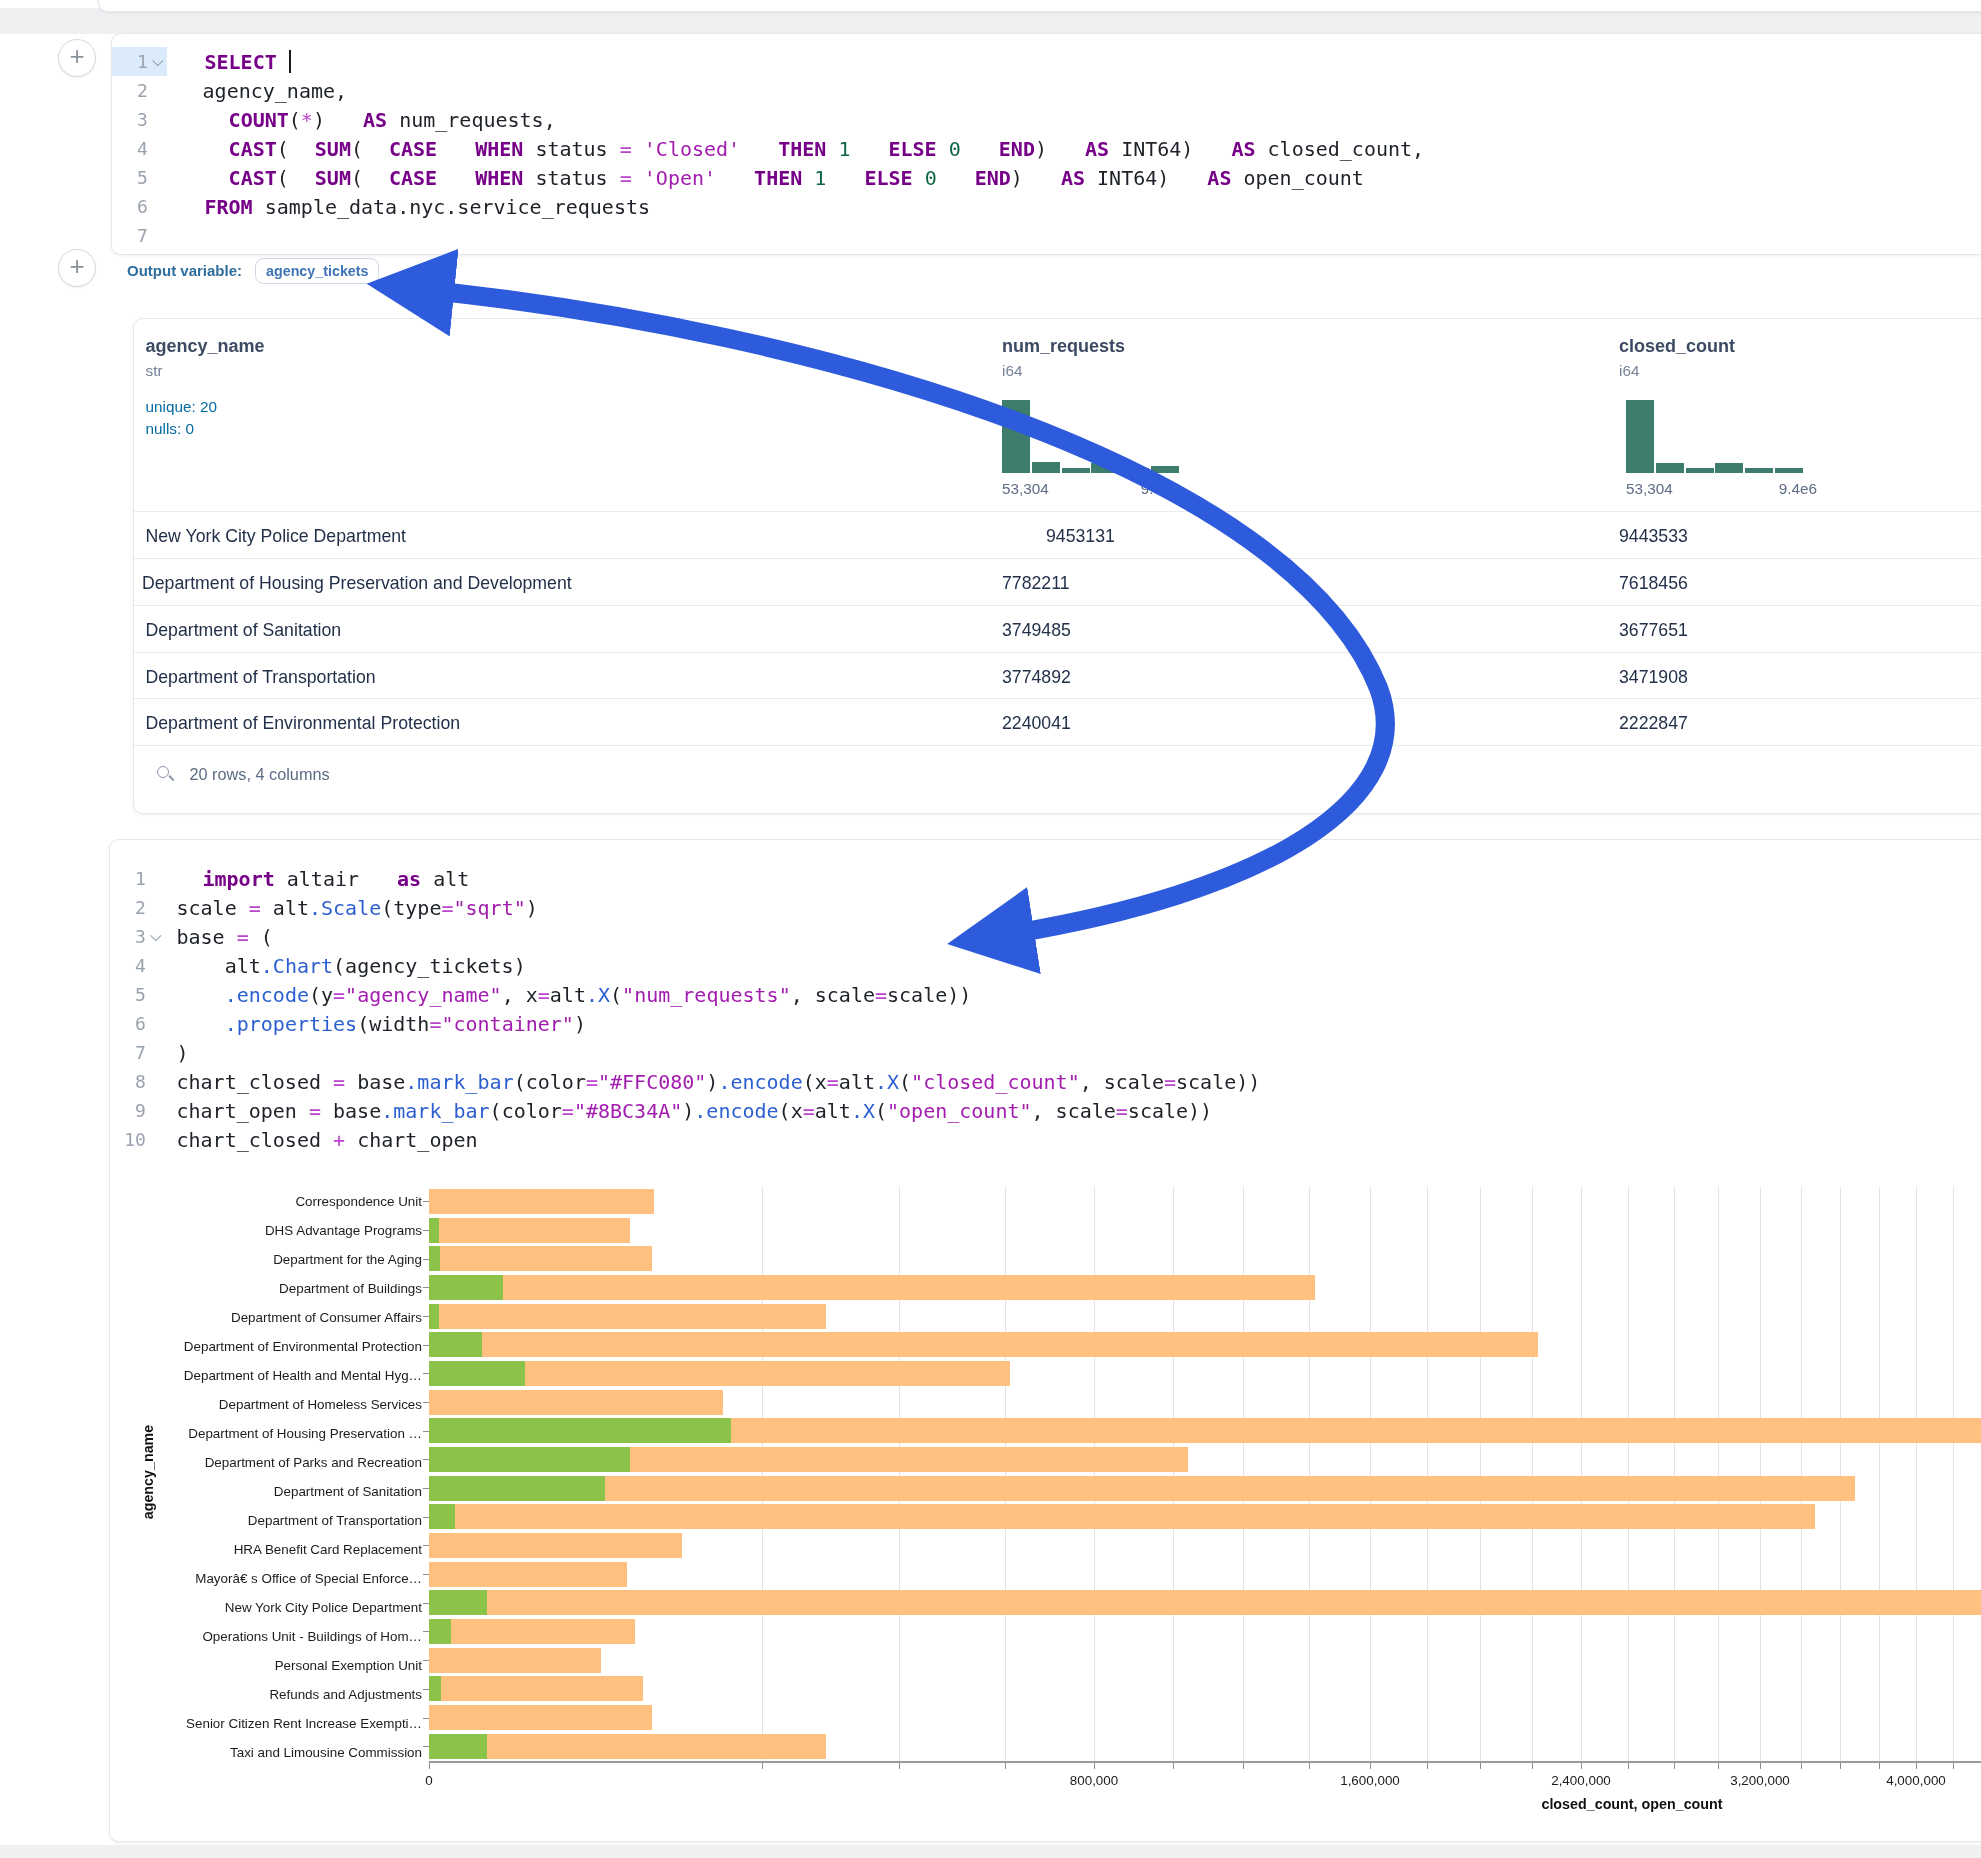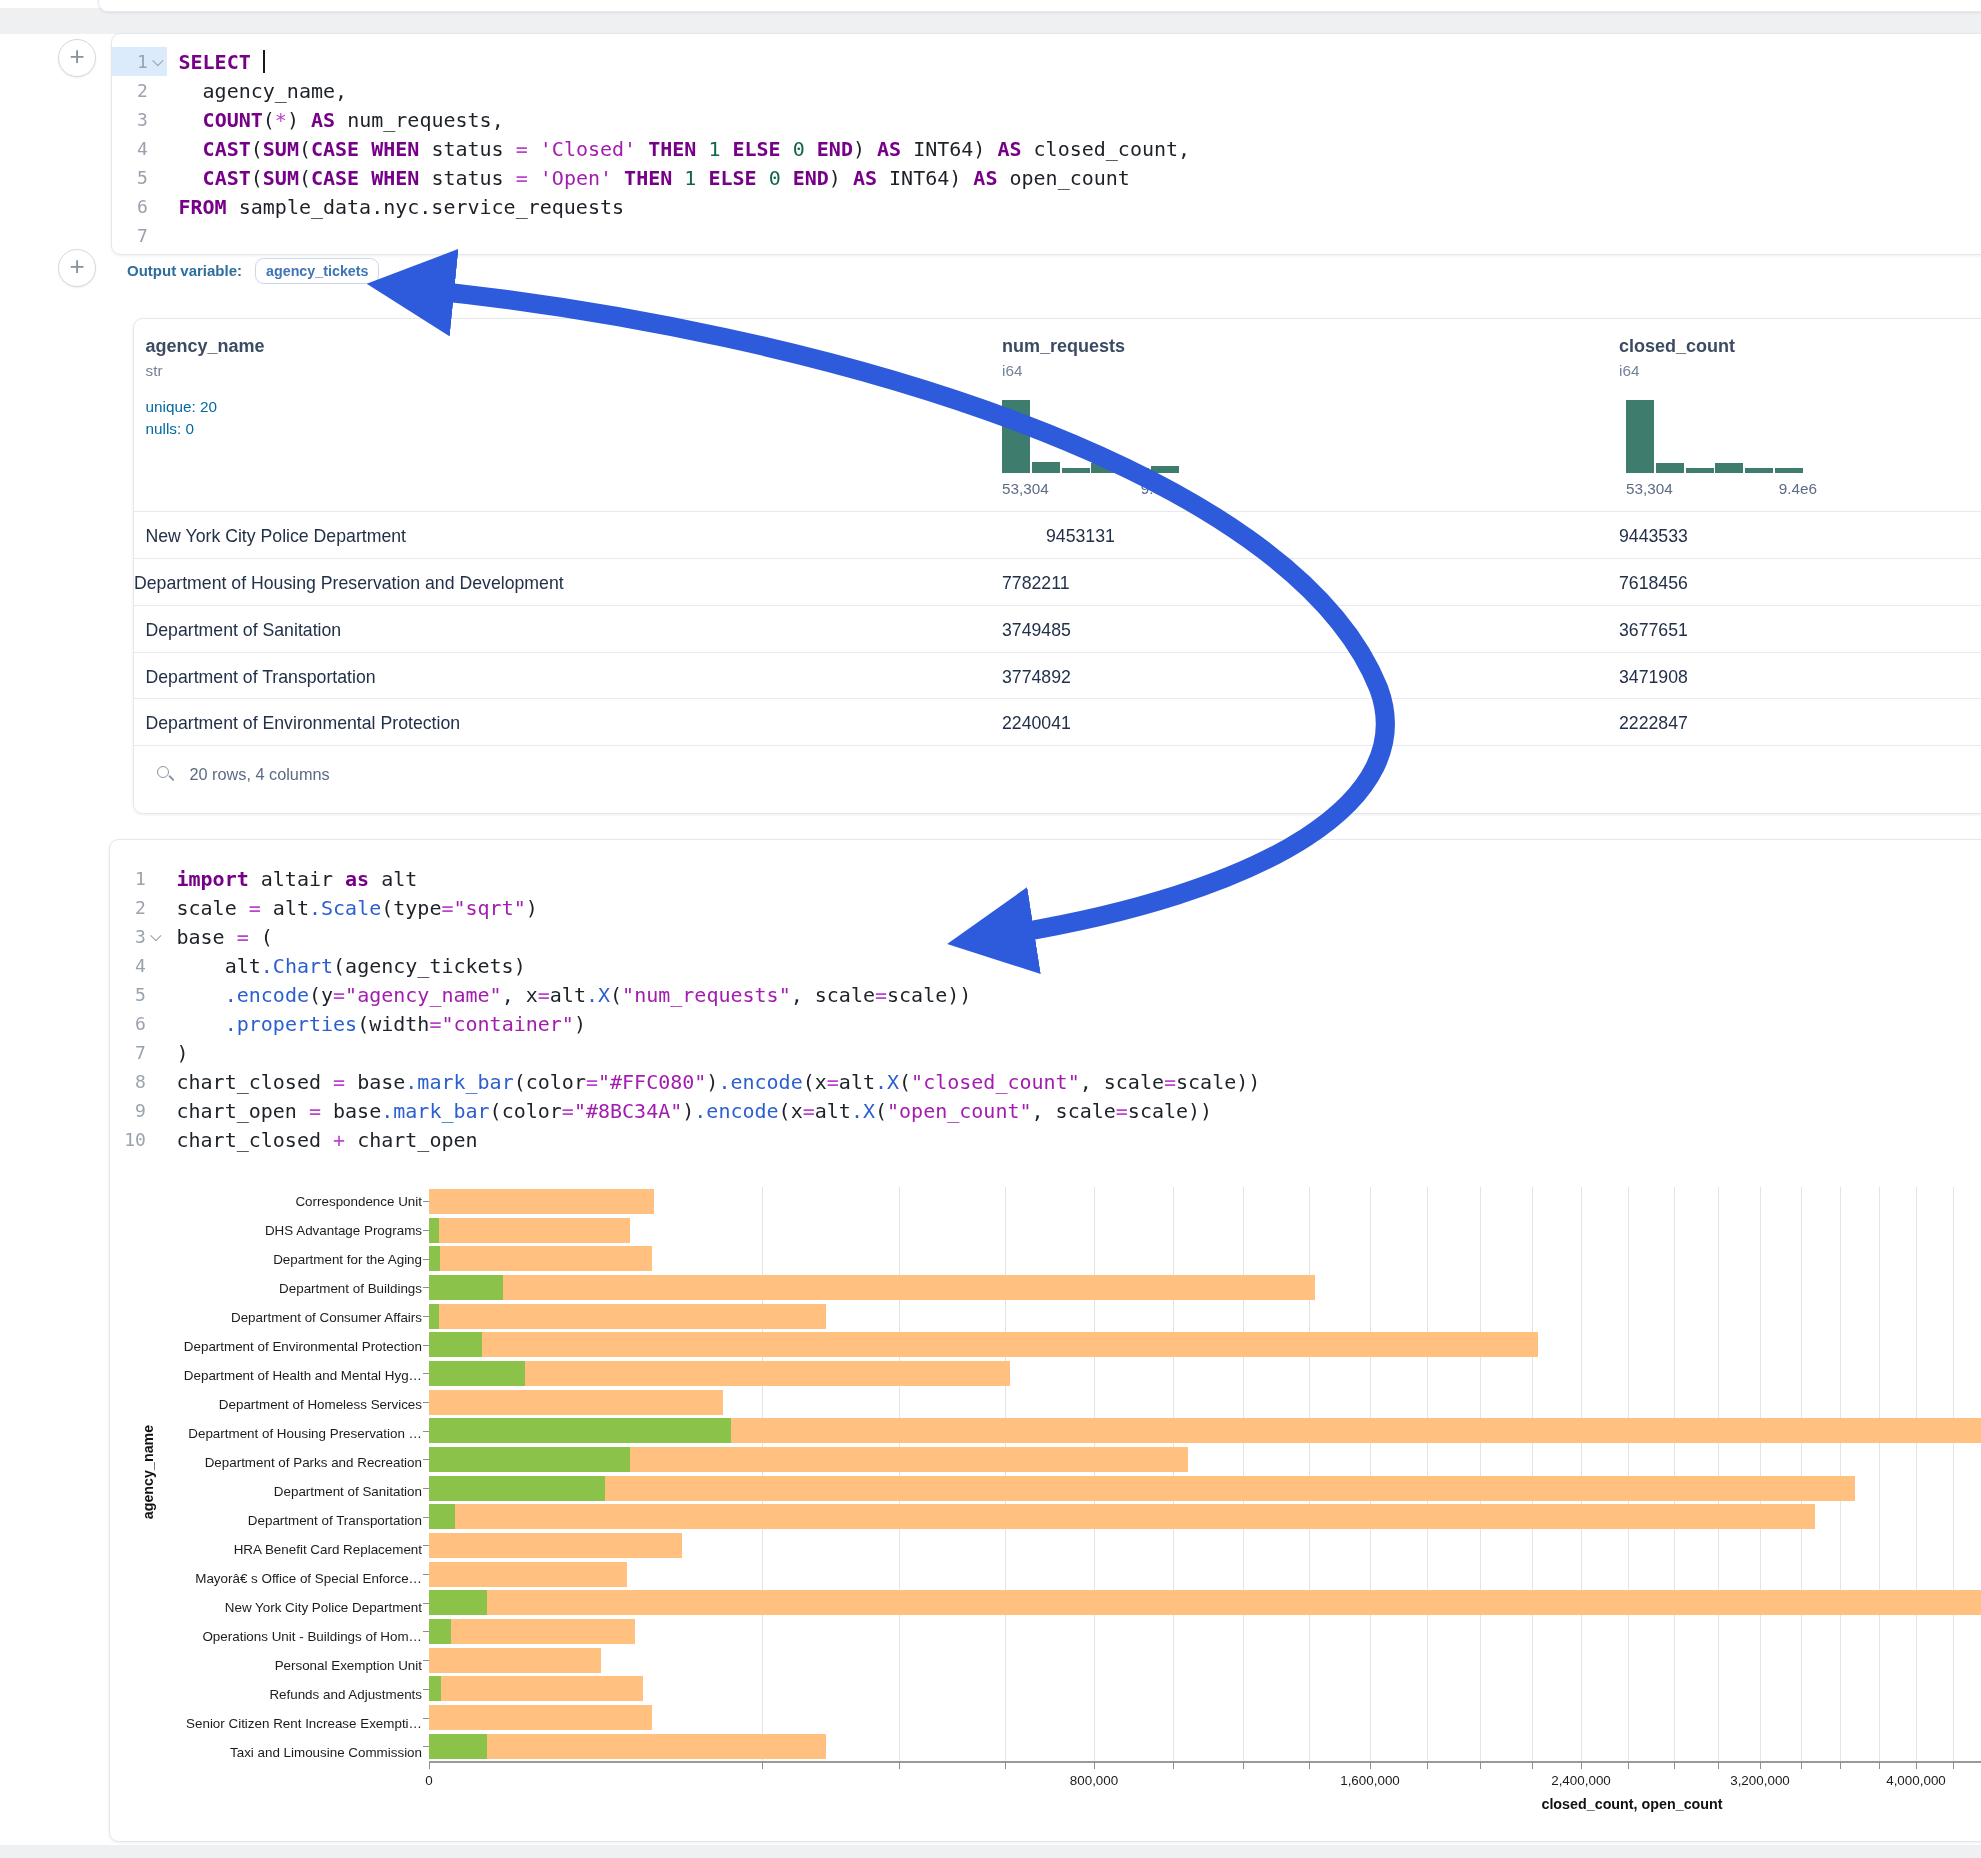--- a/index.html
+++ b/index.html
@@ -14,21 +14,21 @@
   
   .code{position:absolute;font-family:"DejaVu Sans Mono",monospace;font-size:20px;color:#1d2128;}
   .cl{display:flex;height:29px;align-items:center;white-space:pre;}
   .g{width:55px;flex:0 0 55px;display:flex;justify-content:flex-end;align-items:center;
      color:#9aa2ad;font-size:18px;padding-right:5.7px;box-sizing:border-box;height:29px;}
   .g.active{background:#dcebfc;}
   .caret{display:inline-block;width:6.7px;height:6.7px;border-right:1.9px solid #97a0ac;
      border-bottom:1.9px solid #97a0ac;transform:rotate(45deg) translate(-1px,-1px);margin-left:5.7px;}
   .caret.hide{visibility:hidden;}
   .ct{padding-left:11.5px;}
-  .k{color:#770088;font-weight:600;}
+  .k{color:#770088;font-weight:600;margin-left:26px;}
   .s{color:#a21caf;}
   .n{color:#116644;}
   .o{color:#bb44cc;}
   .b{color:#2b5fd0;}
   .cur{display:inline-block;width:1.9px;height:23px;background:#15181d;vertical-align:-3.8px;}
   
   #output-bar{position:absolute;left:127px;top:258px;display:flex;align-items:center;}
   #output-label{color:#2e6e9e;font-weight:bold;font-size:15px;}
   #output-chip{margin-left:13.4px;max-width:113px;overflow:hidden;white-space:nowrap;
      border:1.4px solid #ccd7e6;border-radius:8.6px;padding:3.8px 9.6px;color:#3f74b6;
@@ -136,21 +136,21 @@
       <span>9.4e6</span>
     </div>
 
     <div id="table-rows" style="position:absolute;left:0;top:192px;width:100%;">
         <div class="trow" style="top: 0px;">
           <span style="left: 11.5px;">New York City Police Department</span>
           <span style="left: 912px;">9453131</span>
           <span style="left: 1485px;">9443533</span>
         </div>
         <div class="trow" style="top: 47px;">
-          <span style="left: 0;">Department of Housing Preservation and Development</span>
+          <span style="left: 8px;">Department of Housing Preservation and Development</span>
           <span style="left: 868px;">7782211</span>
           <span style="left: 1485px;">7618456</span>
         </div>
         <div class="trow" style="top: 94px;">
           <span style="left: 11.5px;">Department of Sanitation</span>
           <span style="left: 868px;">3749485</span>
           <span style="left: 1485px;">3677651</span>
         </div>
         <div class="trow" style="top: 141px;">
           <span style="left: 11.5px;">Department of Transportation</span>

